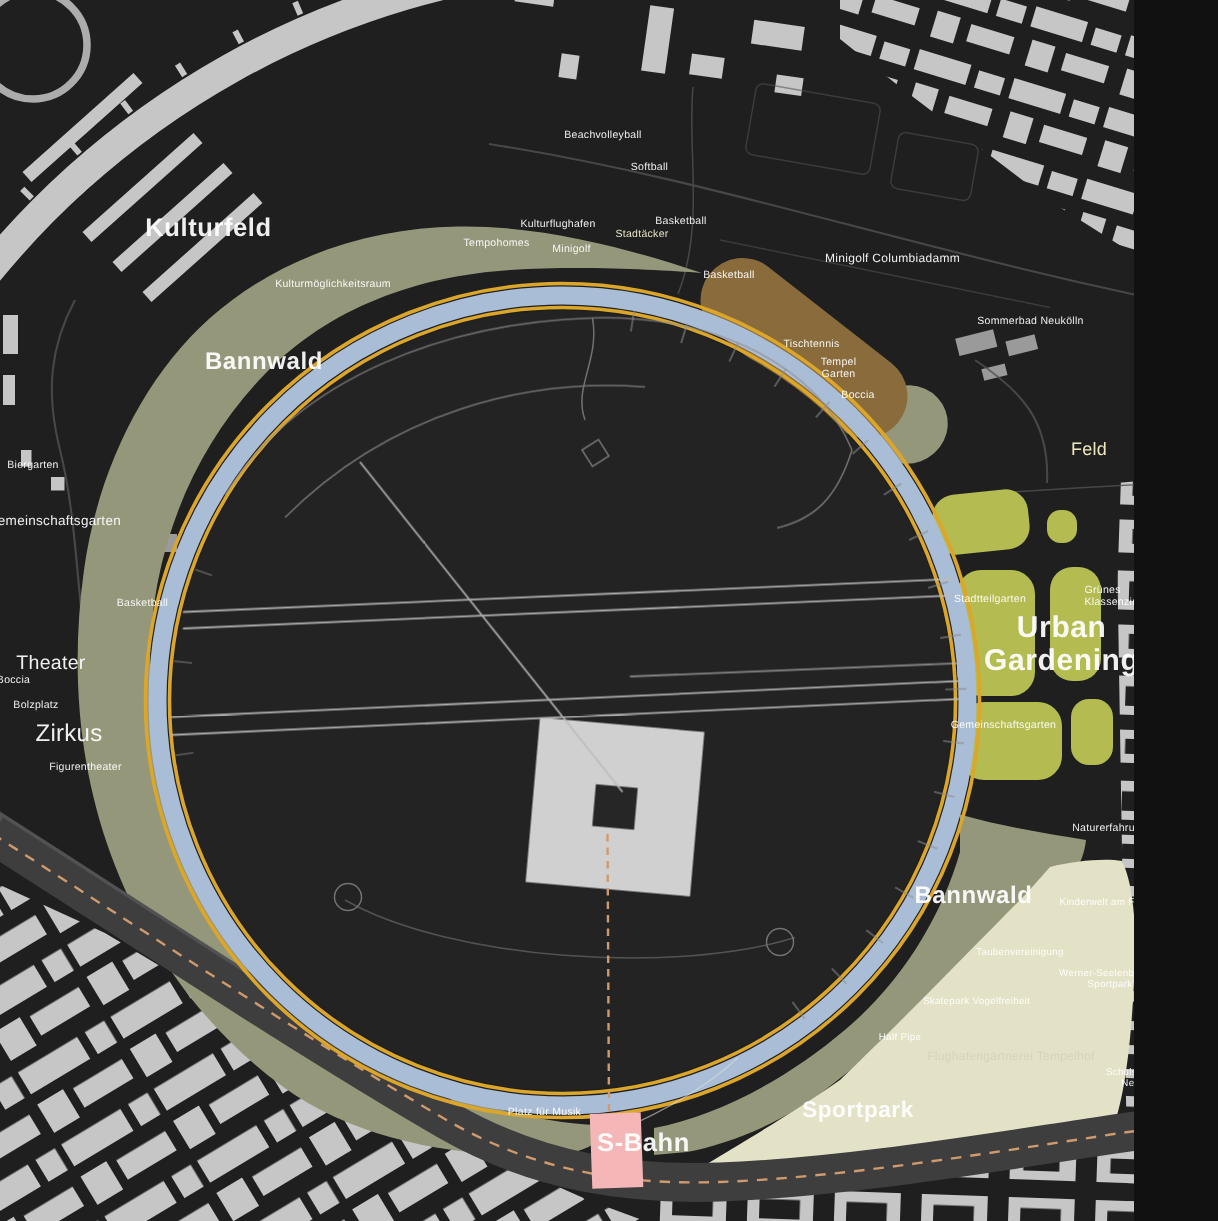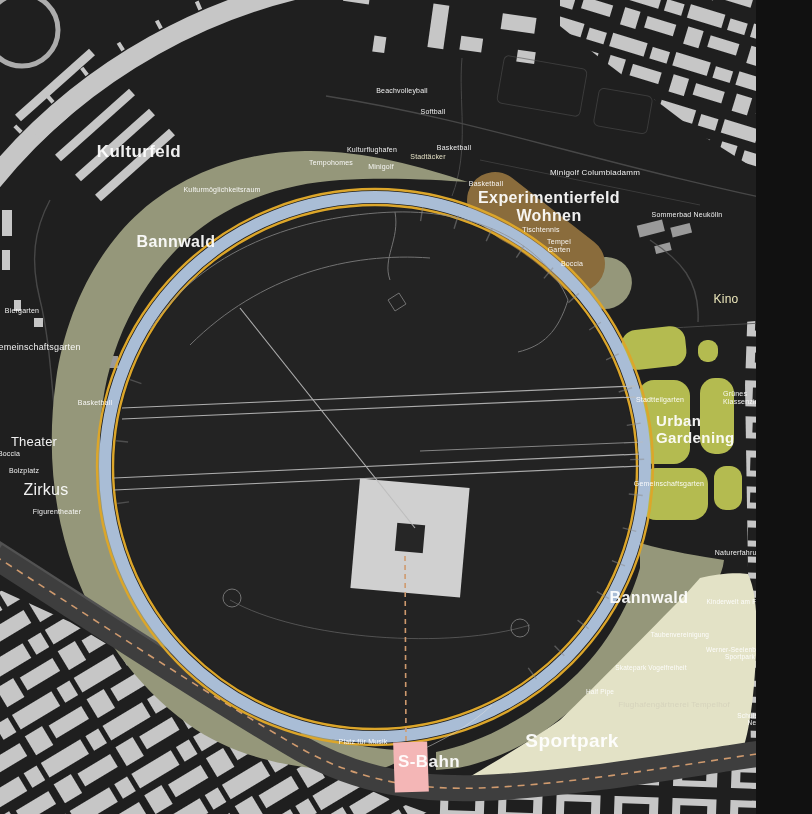--- a/index.html
+++ b/index.html
@@ -191,30 +191,28 @@
   </g>
 
   <g>
     <rect x="394" y="742" width="34" height="50" class="f-pink" transform="rotate(-2 411 767)"></rect>
   </g>
 </svg>
 
 <div class="labels">
       <div class="map-label bold" style="left: 139px; top: 152px; font-size: 17px;">Kulturfeld</div>
       <div class="map-label bold" style="left: 176px; top: 242px; font-size: 16px;">Bannwald</div>
-      <div class="map-label bold" style="left: 549px; top: 207px; font-size: 16px;">Experimentierfeld
-Wohnen</div>
-      <div class="map-label bold" style="left: 656px; top: 430px; font-size: 15px; transform: translate(0px, -50%); text-align: left;">Urban
+      <div class="map-label bold" style="left: 656px; top: 430px; font-size: 20px; transform: translate(0px, -50%); text-align: center;">Urban
 Gardening</div>
       <div class="map-label bold" style="left: 649px; top: 598px; font-size: 16px;">Bannwald</div>
-      <div class="map-label bold" style="left: 572px; top: 741px; font-size: 19px;">Sportpark</div>
+      <div class="map-label bold" style="left: 572px; top: 741px; font-size: 15px;">Sportpark</div>
       <div class="map-label bold" style="left: 429px; top: 762px; font-size: 17px;">S-Bahn</div>
       <div class="map-label" style="left: 34px; top: 442px; font-size: 13px;">Theater</div>
       <div class="map-label" style="left: 46px; top: 490px; font-size: 16px;">Zirkus</div>
-      <div class="map-label" style="left: 726px; top: 300px; font-size: 12px; color: rgb(236, 231, 187);">Kino</div>
+      <div class="map-label" style="left: 726px; top: 300px; font-size: 12px; color: rgb(236, 231, 187);">Feld</div>
       <div class="map-label" style="left: 222px; top: 190px; font-size: 7px;">Kulturmöglichkeitsraum</div>
       <div class="map-label" style="left: 331px; top: 163px; font-size: 7px;">Tempohomes</div>
       <div class="map-label" style="left: 372px; top: 150px; font-size: 7px;">Kulturflughafen</div>
       <div class="map-label" style="left: 381px; top: 167px; font-size: 7px;">Minigolf</div>
       <div class="map-label" style="left: 428px; top: 157px; font-size: 7px; color: rgb(230, 226, 198);">Stadtäcker</div>
       <div class="map-label" style="left: 402px; top: 91px; font-size: 7px;">Beachvolleyball</div>
       <div class="map-label" style="left: 433px; top: 112px; font-size: 7px;">Softball</div>
       <div class="map-label" style="left: 454px; top: 148px; font-size: 7px;">Basketball</div>
       <div class="map-label" style="left: 486px; top: 184px; font-size: 7px;">Basketball</div>
       <div class="map-label" style="left: 595px; top: 173px; font-size: 8px;">Minigolf Columbiadamm</div>

